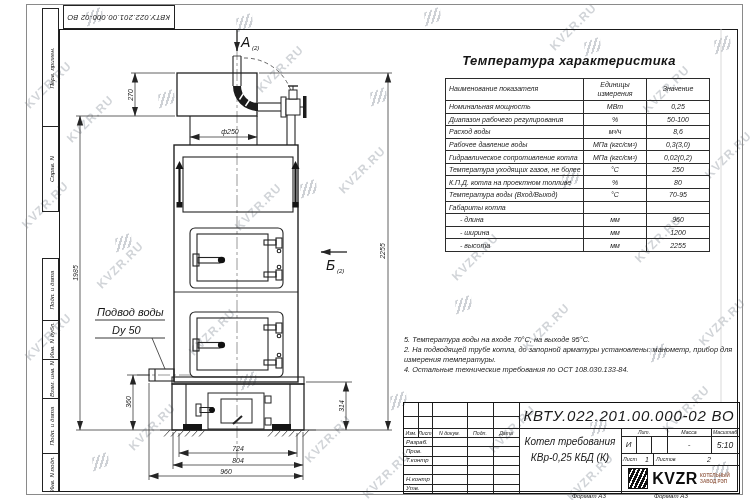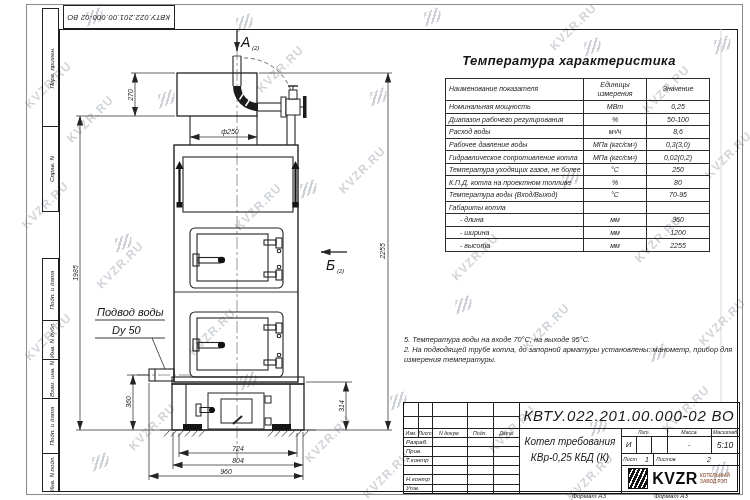--- a/index.html
+++ b/index.html
@@ -369,20 +369,21 @@
             <td class="cc">мм</td>
             <td class="cc">2255</td>
           </tr>
         </tbody>
     </table>
   </div>
 
   <div id="notes" class="abs">
       <div class="note">5.  Температура воды на входе  70°С, на выходе  95°С.</div>
       <div class="note">2.  На подводящей трубе котла, до запорной арматуры установлены:  манометр, прибор для измерения температуры.</div>
+      <div class="note">4.  Остальные технические требования по ОСТ  108.030.133-84.</div>
     </div>
 
   <div id="title-block" class="abs">
     <div class="vl" style="left:14px;top:0;height:34px"></div>
     <div class="vl" style="left:28px;top:0;height:90px"></div>
     <div class="vl" style="left:63px;top:0;height:90px"></div>
     <div class="vl" style="left:89px;top:0;height:90px"></div>
     <div class="vl" style="left:115px;top:0;height:90px"></div>
     <div class="vl" style="left:217px;top:25px;height:65px"></div>
     <div class="vl" style="left:232px;top:33px;height:17px"></div>

